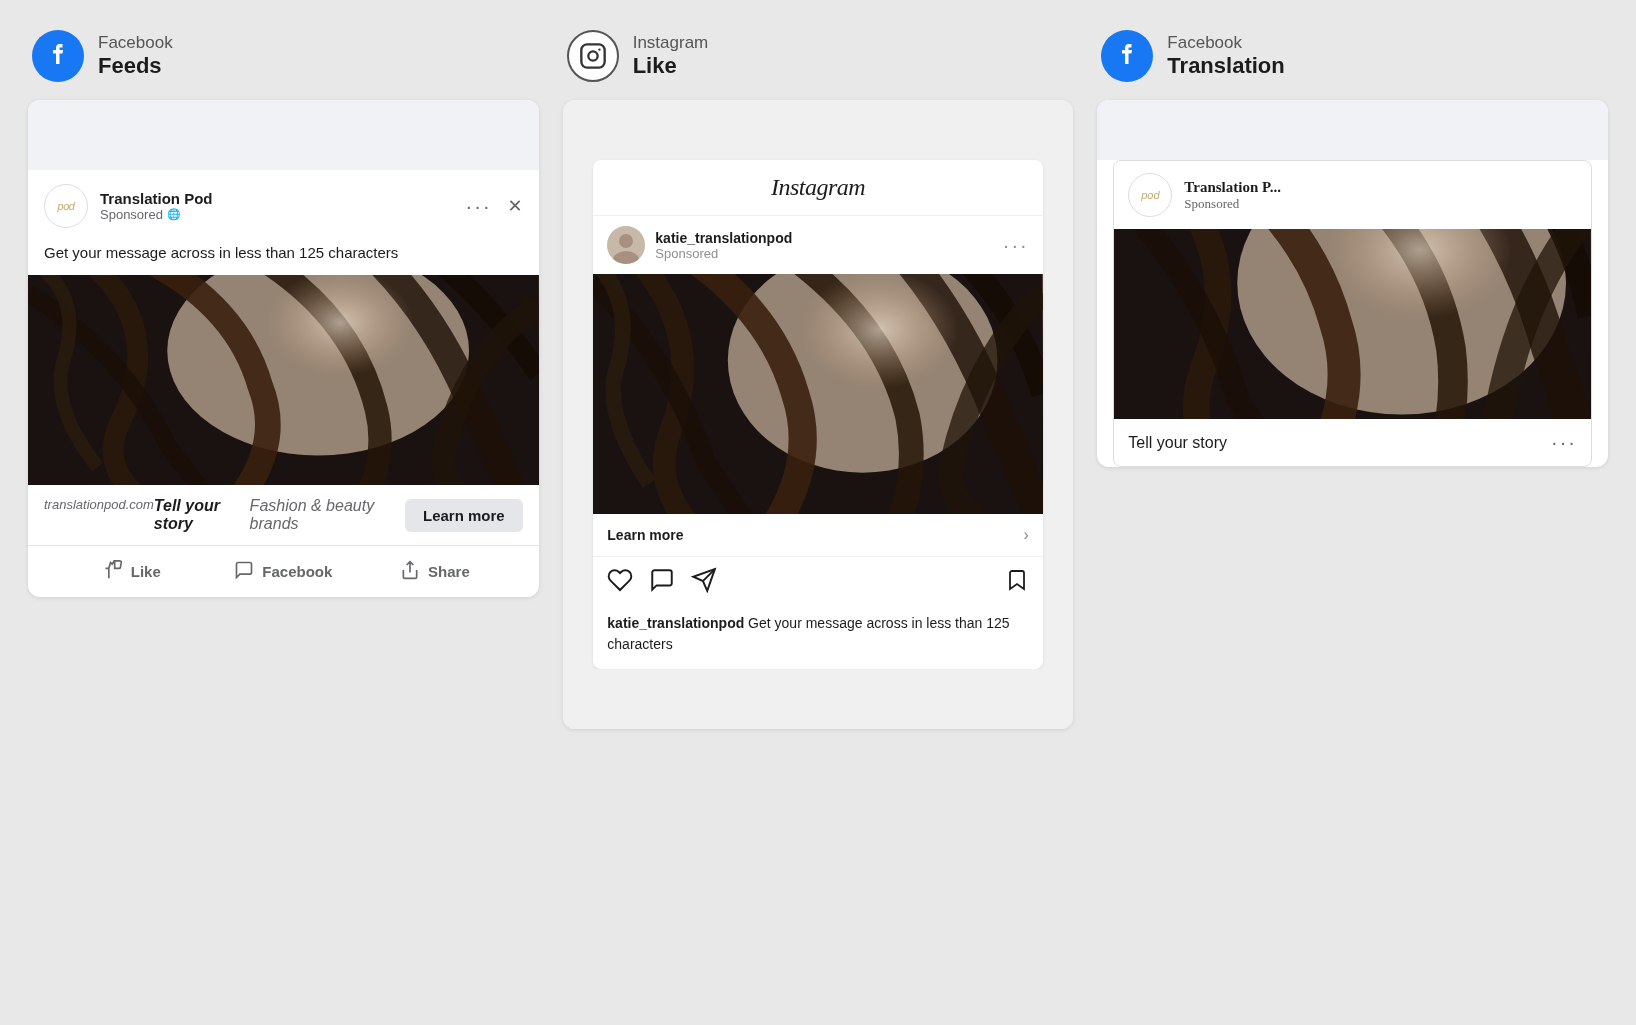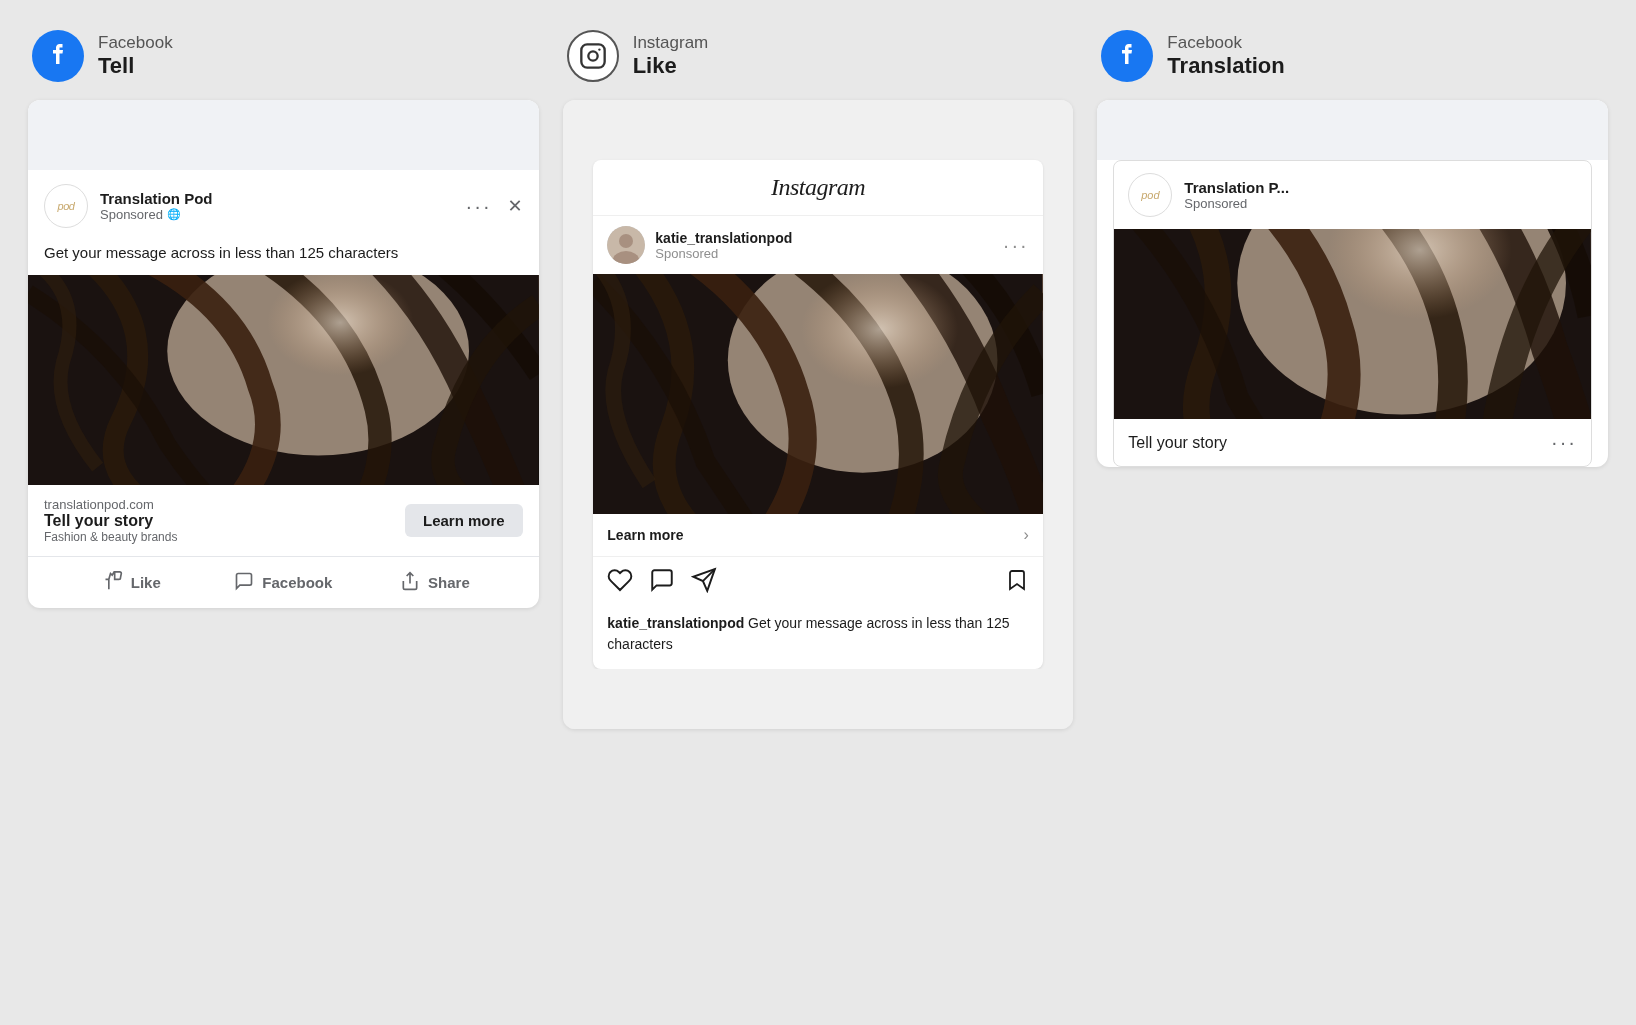--- a/index.html
+++ b/index.html
@@ -158,36 +158,36 @@
     .fb-cta-section {
       padding: 12px 16px;
       display: flex;
       align-items: center;
       justify-content: space-between;
       border-bottom: 1px solid #e4e6ea;
     }
 
     .cta-left {
       display: flex;
-      flex-direction: column;
+      font-style: italic;
     }
 
     .cta-url {
       font-size: 13px;
       color: #65676b;
     }
 
     .cta-headline {
       font-size: 16px;
       font-weight: 700;
       color: #1c1c1c;
     }
 
     .cta-description {
-      font-size: 12px;
+      font-size: 16px;
       color: #65676b;
     }
 
     .learn-more-btn {
       background: #e4e6ea;
       border: none;
       border-radius: 6px;
       padding: 8px 18px;
       font-size: 15px;
       font-weight: 600;
@@ -396,20 +396,21 @@
       border: 1.5px solid #ddd;
       display: flex;
       align-items: center;
       justify-content: center;
       flex-shrink: 0;
       overflow: hidden;
     }
 
     .fb-mp-advertiser-info {
       flex: 1;
+      font-family: Liberation Serif, serif;
     }
 
     .fb-mp-advertiser-name {
       font-size: 15px;
       font-weight: 700;
       color: #1c1c1c;
     }
 
     .fb-mp-sponsored {
       font-size: 13px;
@@ -477,21 +478,21 @@
 <div class="column">
   <div class="platform-header">
     <div class="platform-icon facebook">
 
       <svg width="28" height="28" viewBox="0 0 28 28" fill="white">
         <path d="M15.5 5.5h3V2h-3C13.6 2 12 3.6 12 5.5V8H9v3.5h3V22h3.5V11.5h3l.5-3.5h-3.5V5.5z"></path>
       </svg>
     </div>
     <div class="platform-header-text">
       <span class="platform-name">Facebook</span>
-      <span class="platform-subname">Tell</span>
+      <span class="platform-subname">Feeds</span>
     </div>
   </div>
 
   <div class="fb-feeds-card">
     <div class="fb-card-top-bar"></div>
 
     <div class="fb-card-ad-header">
       <div class="advertiser-logo">
         <span class="advertiser-logo-inner">pod</span>
       </div>

